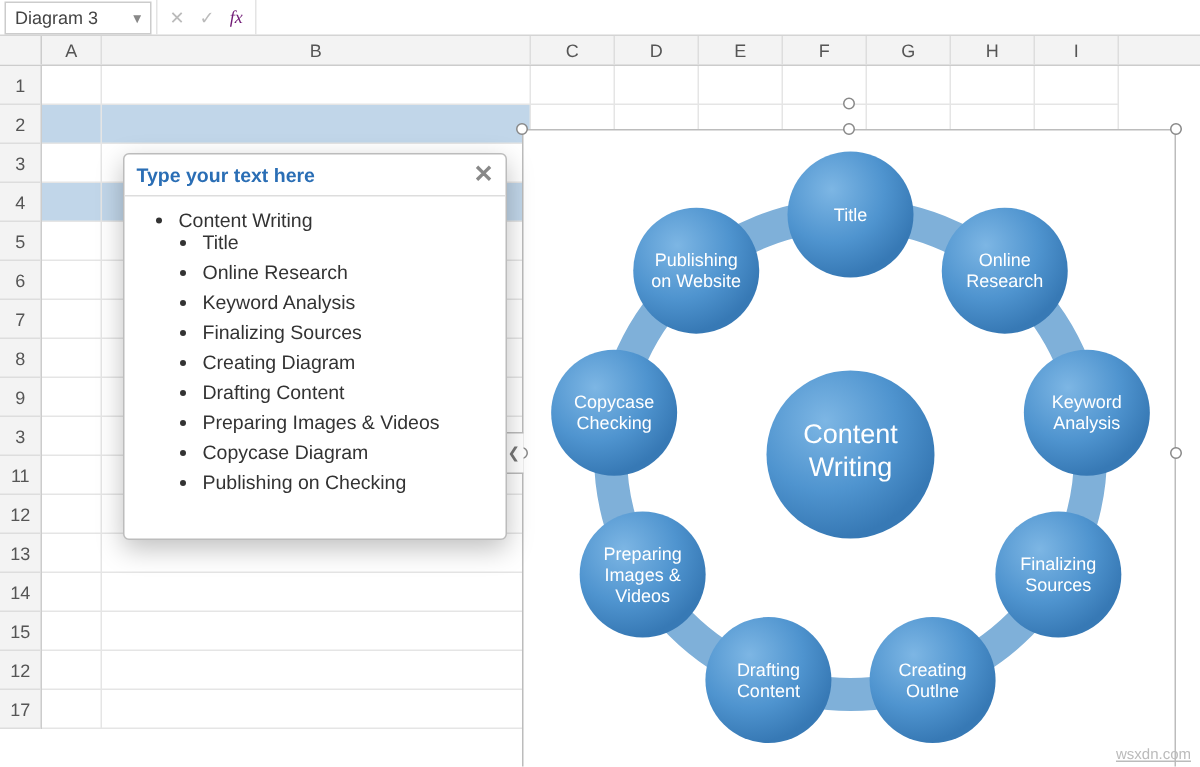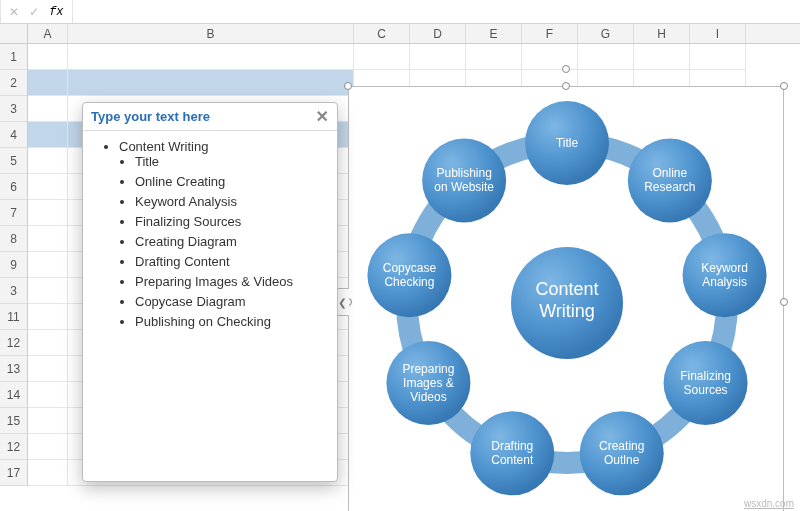--- a/index.html
+++ b/index.html
@@ -36,21 +36,21 @@
   .name-box .chev { color: #888; font-size: 9px; padding-right: 4px; }
   .fx-icons {
     display: flex;
     align-items: center;
     gap: 10px;
     padding: 0 8px;
     color: #999;
     border-left: 1px solid #e4e4e4;
     height: 100%;
   }
-  .fx-icons .fx { font-style: italic; font-family: Liberation Mono, monospace; color: #000000; }
+  .fx-icons .fx { font-style: italic; font-family: Liberation Serif, serif; color: #701a75; }
   .formula-input {
     flex: 1;
     height: 100%;
     border-left: 1px solid #e4e4e4;
   }
   
   .sheet {
     position: relative;
     width: 800px;
     height: 487px;
@@ -157,21 +157,21 @@
     font-size: 18px;
     fill: #fff;
     text-anchor: middle;
   }
   
   .text-pane {
     position: absolute;
     left: 82px;
     top: 78px;
     width: 256px;
-    height: 380px;
+    height: 258px;
     background: #fff;
     border: 1px solid #bcbcbc;
     border-radius: 4px;
     box-shadow: 0 6px 18px rgba(0,0,0,0.25);
     display: flex;
     flex-direction: column;
   }
   .tp-header {
     padding: 6px 8px;
     font-size: 13px;
@@ -205,20 +205,24 @@
     bottom: 2px;
     font-size: 10px;
     color: #bbb;
     text-decoration: underline;
   }
 </style>
 </head>
 <body>
 
 <div class="fx-row">
+  <div class="name-box">
+    <span>Diagram 3</span>
+    <span class="chev">▼</span>
+  </div>
   <div class="fx-icons">
     <span style="color:#bbb">✕</span>
     <span style="color:#bbb">✓</span>
     <span class="fx">fx</span>
   </div>
   <div class="formula-input"></div>
 </div>
 
 <div class="sheet">
   <div class="col-headers">
@@ -503,21 +507,21 @@
     <div class="tp-header">
       <span>Type your text here</span>
       <span class="x">✕</span>
     </div>
     <div class="tp-list">
       <ul>
         <li>
           <span>Content Writing</span>
           <ul id="tp-items">
               <li>Title</li>
-              <li>Online Creating</li>
+              <li>Online Research</li>
               <li>Keyword Analysis</li>
               <li>Finalizing Sources</li>
               <li>Creating Diagram</li>
               <li>Drafting Content</li>
               <li>Preparing Images &amp; Videos</li>
               <li>Copycase Diagram</li>
               <li>Publishing on Checking</li>
             </ul>
         </li>
       </ul>

